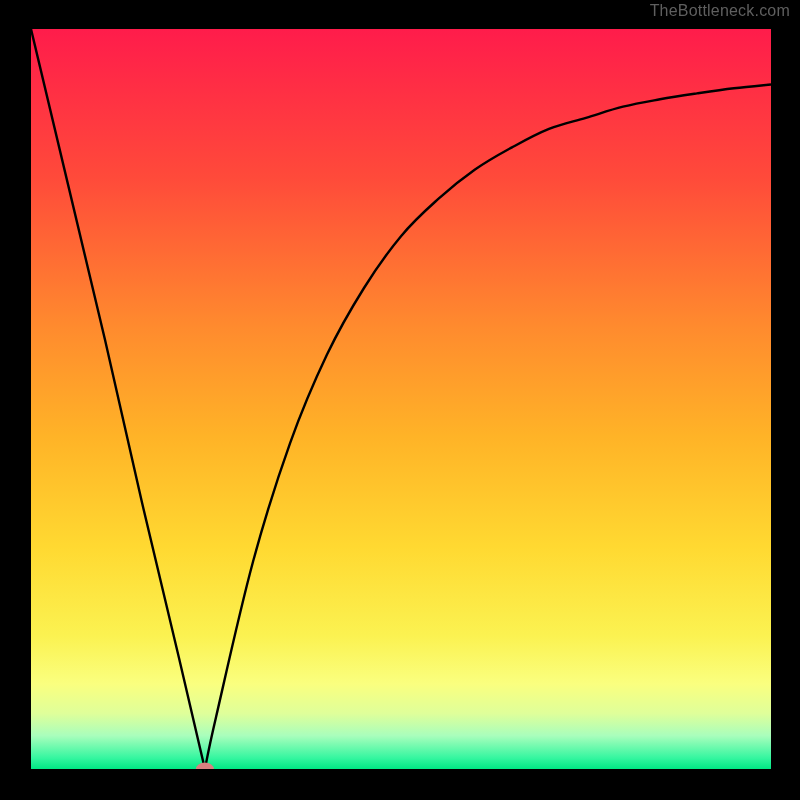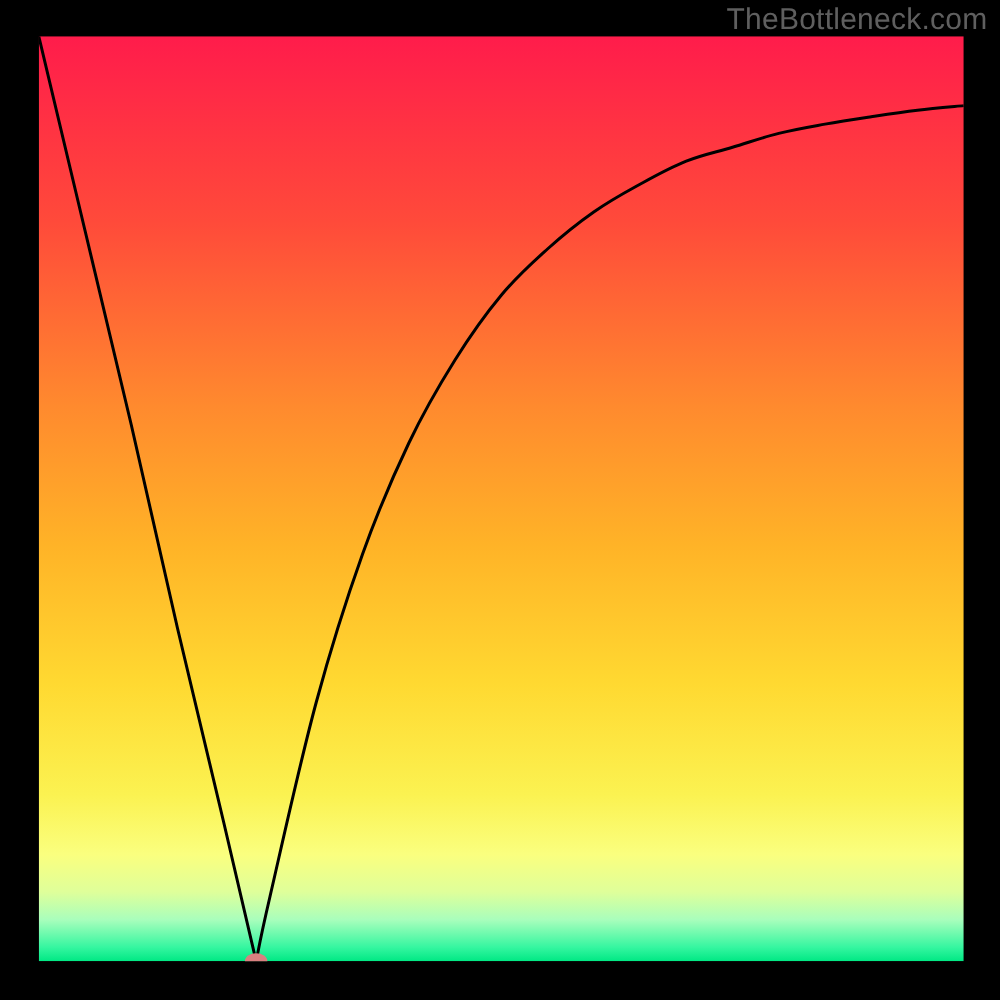--- a/index.html
+++ b/index.html
@@ -17,21 +17,21 @@
     top: 0;
     width: 800px;
     height: 800px;
     background: #000;
   }
   .attribution {
     position: absolute;
     top: 2px;
     right: 10px;
     color: #5f5f5f;
-    font-size: 24px;
+    font-size: 16px;
     font-weight: 500;
     letter-spacing: 0.2px;
   }
   .plot {
     position: absolute;
     left: 31px;
     top: 29px;
     width: 740px;
     height: 740px;
   }

